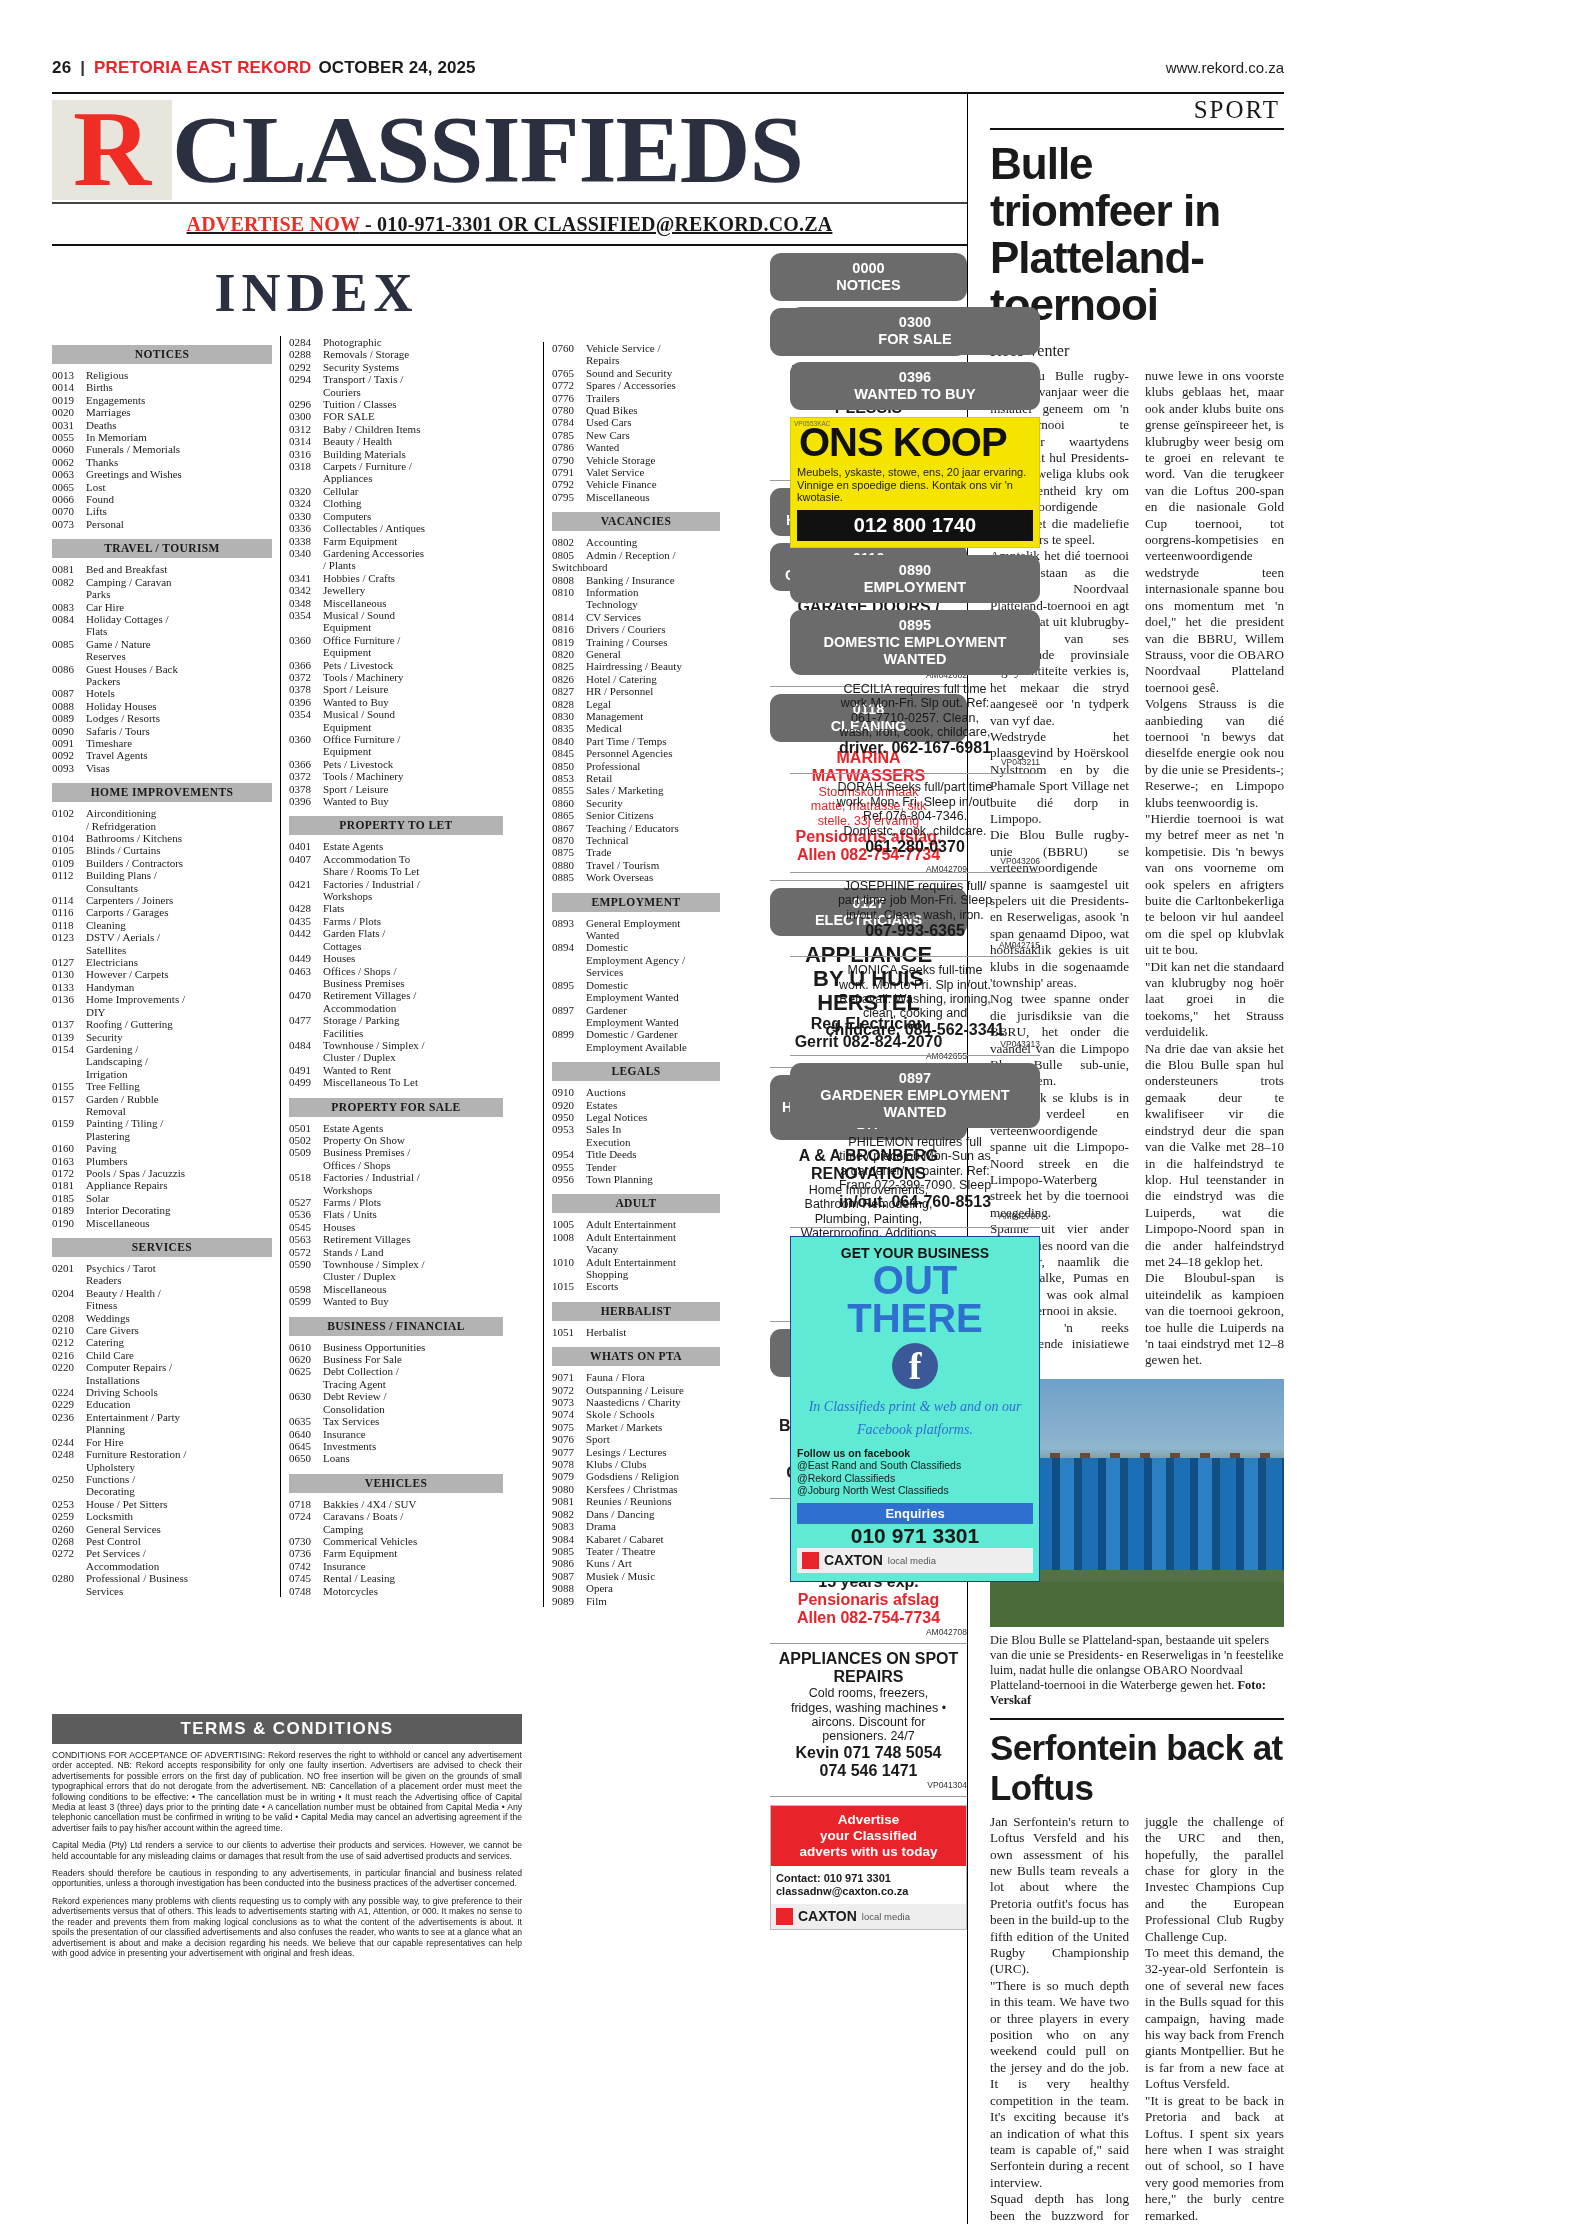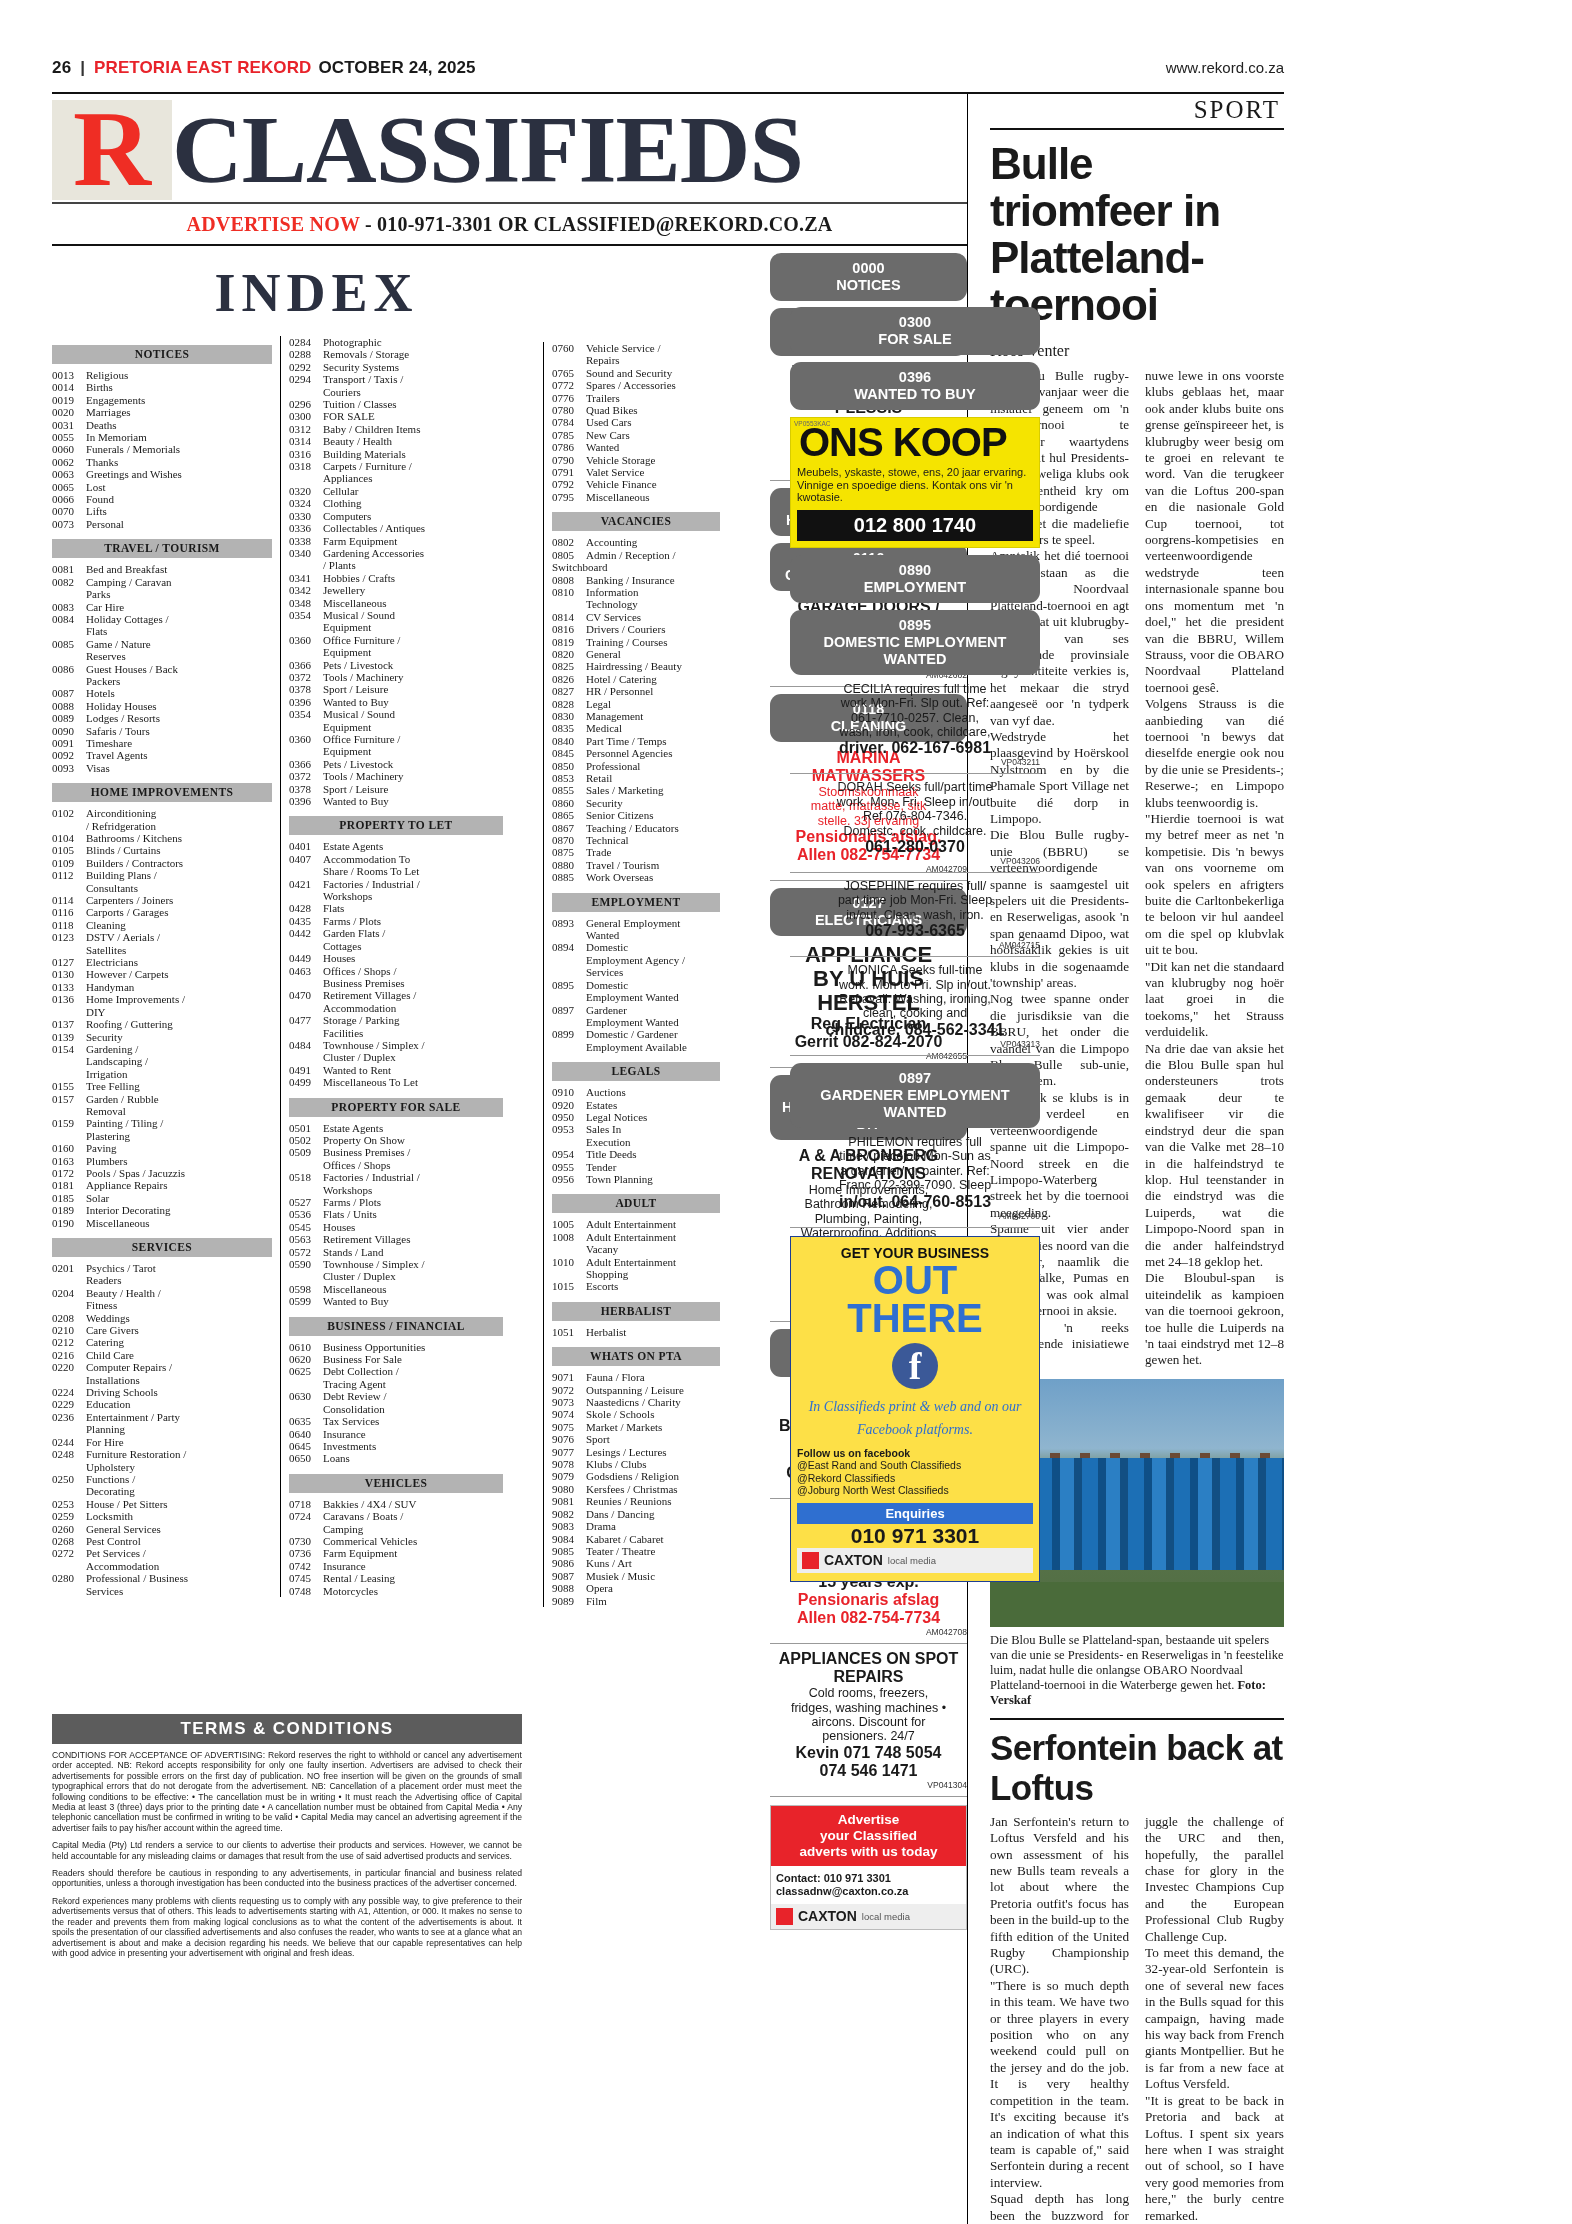--- a/index.html
+++ b/index.html
@@ -37,21 +37,21 @@
   }
   .logo-word {
     flex:1; font-family:"Liberation Serif", serif; font-weight:bold;
     font-size:96px; line-height:100px; color:#2b3040;
     letter-spacing:-1px; transform:scaleX(1.02); transform-origin:left;
     white-space:nowrap; overflow:hidden;
   }
   .logo-underline { border-bottom:2px solid #444; margin-top:2px; }
   .advertise-line {
     text-align:center; font-family:"Liberation Serif", serif; font-weight:bold;
-    font-size:20px; padding:9px 0 8px; letter-spacing:.2px;
+    font-size:20px; padding:9px 0 8px; letter-spacing:.2px;text-decoration:underline;
   }
   .advertise-line .red { color:#ef2d24; }
   .rule-under-ad { border-bottom:2px solid #111; }
 
   
   .index-title {
     text-align:center; font-family:"Liberation Serif", serif; font-weight:bold;
     font-size:54px; letter-spacing:6px; color:#2b3040;
     padding:16px 0 12px; margin-left:70px;
   }
@@ -95,21 +95,21 @@
   .hr-thin { border-top:1px solid #999; margin:6px 0; }
 
   
   .onskoop { background:#f5e400; border:1px solid #d8cc00; padding:6px; margin:4px 0; position:relative; }
   .onskoop .tag { font-size:6.5px; color:#666; position:absolute; top:2px; left:3px; font-family:"Liberation Sans", sans-serif; }
   .onskoop .ktitle { font-family:"Liberation Sans", sans-serif; font-weight:bold; font-size:40px; line-height:36px; color:#111; text-align:left; padding-left:2px; letter-spacing:-1px; }
   .onskoop .kbody { font-family:"Liberation Sans", sans-serif; font-size:11px; line-height:12.6px; margin-top:6px; }
   .onskoop .kphone { background:#111; color:#fff; font-family:"Liberation Sans", sans-serif; font-weight:bold; font-size:20px; text-align:center; padding:4px 0; margin-top:6px; }
 
   
-  .fbbox { border:1px solid #1d3f94; background:#fde047; margin-top:8px; padding:8px 6px; text-align:center; }
+  .fbbox { border:1px solid #1d3f94; background:#5eead4; margin-top:8px; padding:8px 6px; text-align:center; }
   .fbbox .t1 { font-family:"Liberation Sans", sans-serif; font-weight:bold; font-size:14px; line-height:16px; color:#111; }
   .fbbox .out { font-family:"Liberation Sans", sans-serif; font-weight:bold; font-size:40px; line-height:38px; color:#2f6fd0; }
   .fbbox .fbicon { width:46px; height:46px; border-radius:50%; background:#3b5998; color:#fff; font-family:"Liberation Serif", serif; font-weight:bold; font-size:38px; line-height:46px; margin:6px auto; }
   .fbbox .t2 { font-family:"Liberation Serif", serif; font-style:italic; font-size:14px; line-height:23px; color:#2f6fd0; }
   .fbbox .t3 { font-family:"Liberation Sans", sans-serif; font-size:10.5px; line-height:12.6px; text-align:left; margin-top:6px; }
   .enq { background:#2f6fd0; color:#fff; font-family:"Liberation Sans", sans-serif; font-weight:bold; text-align:center; padding:3px; font-size:13px; margin-top:6px; }
   .enqnum { font-family:"Liberation Sans", sans-serif; font-weight:bold; font-size:21px; text-align:center; }
 
   
   .advbox { border:1px solid #bbb; margin-top:8px; }

